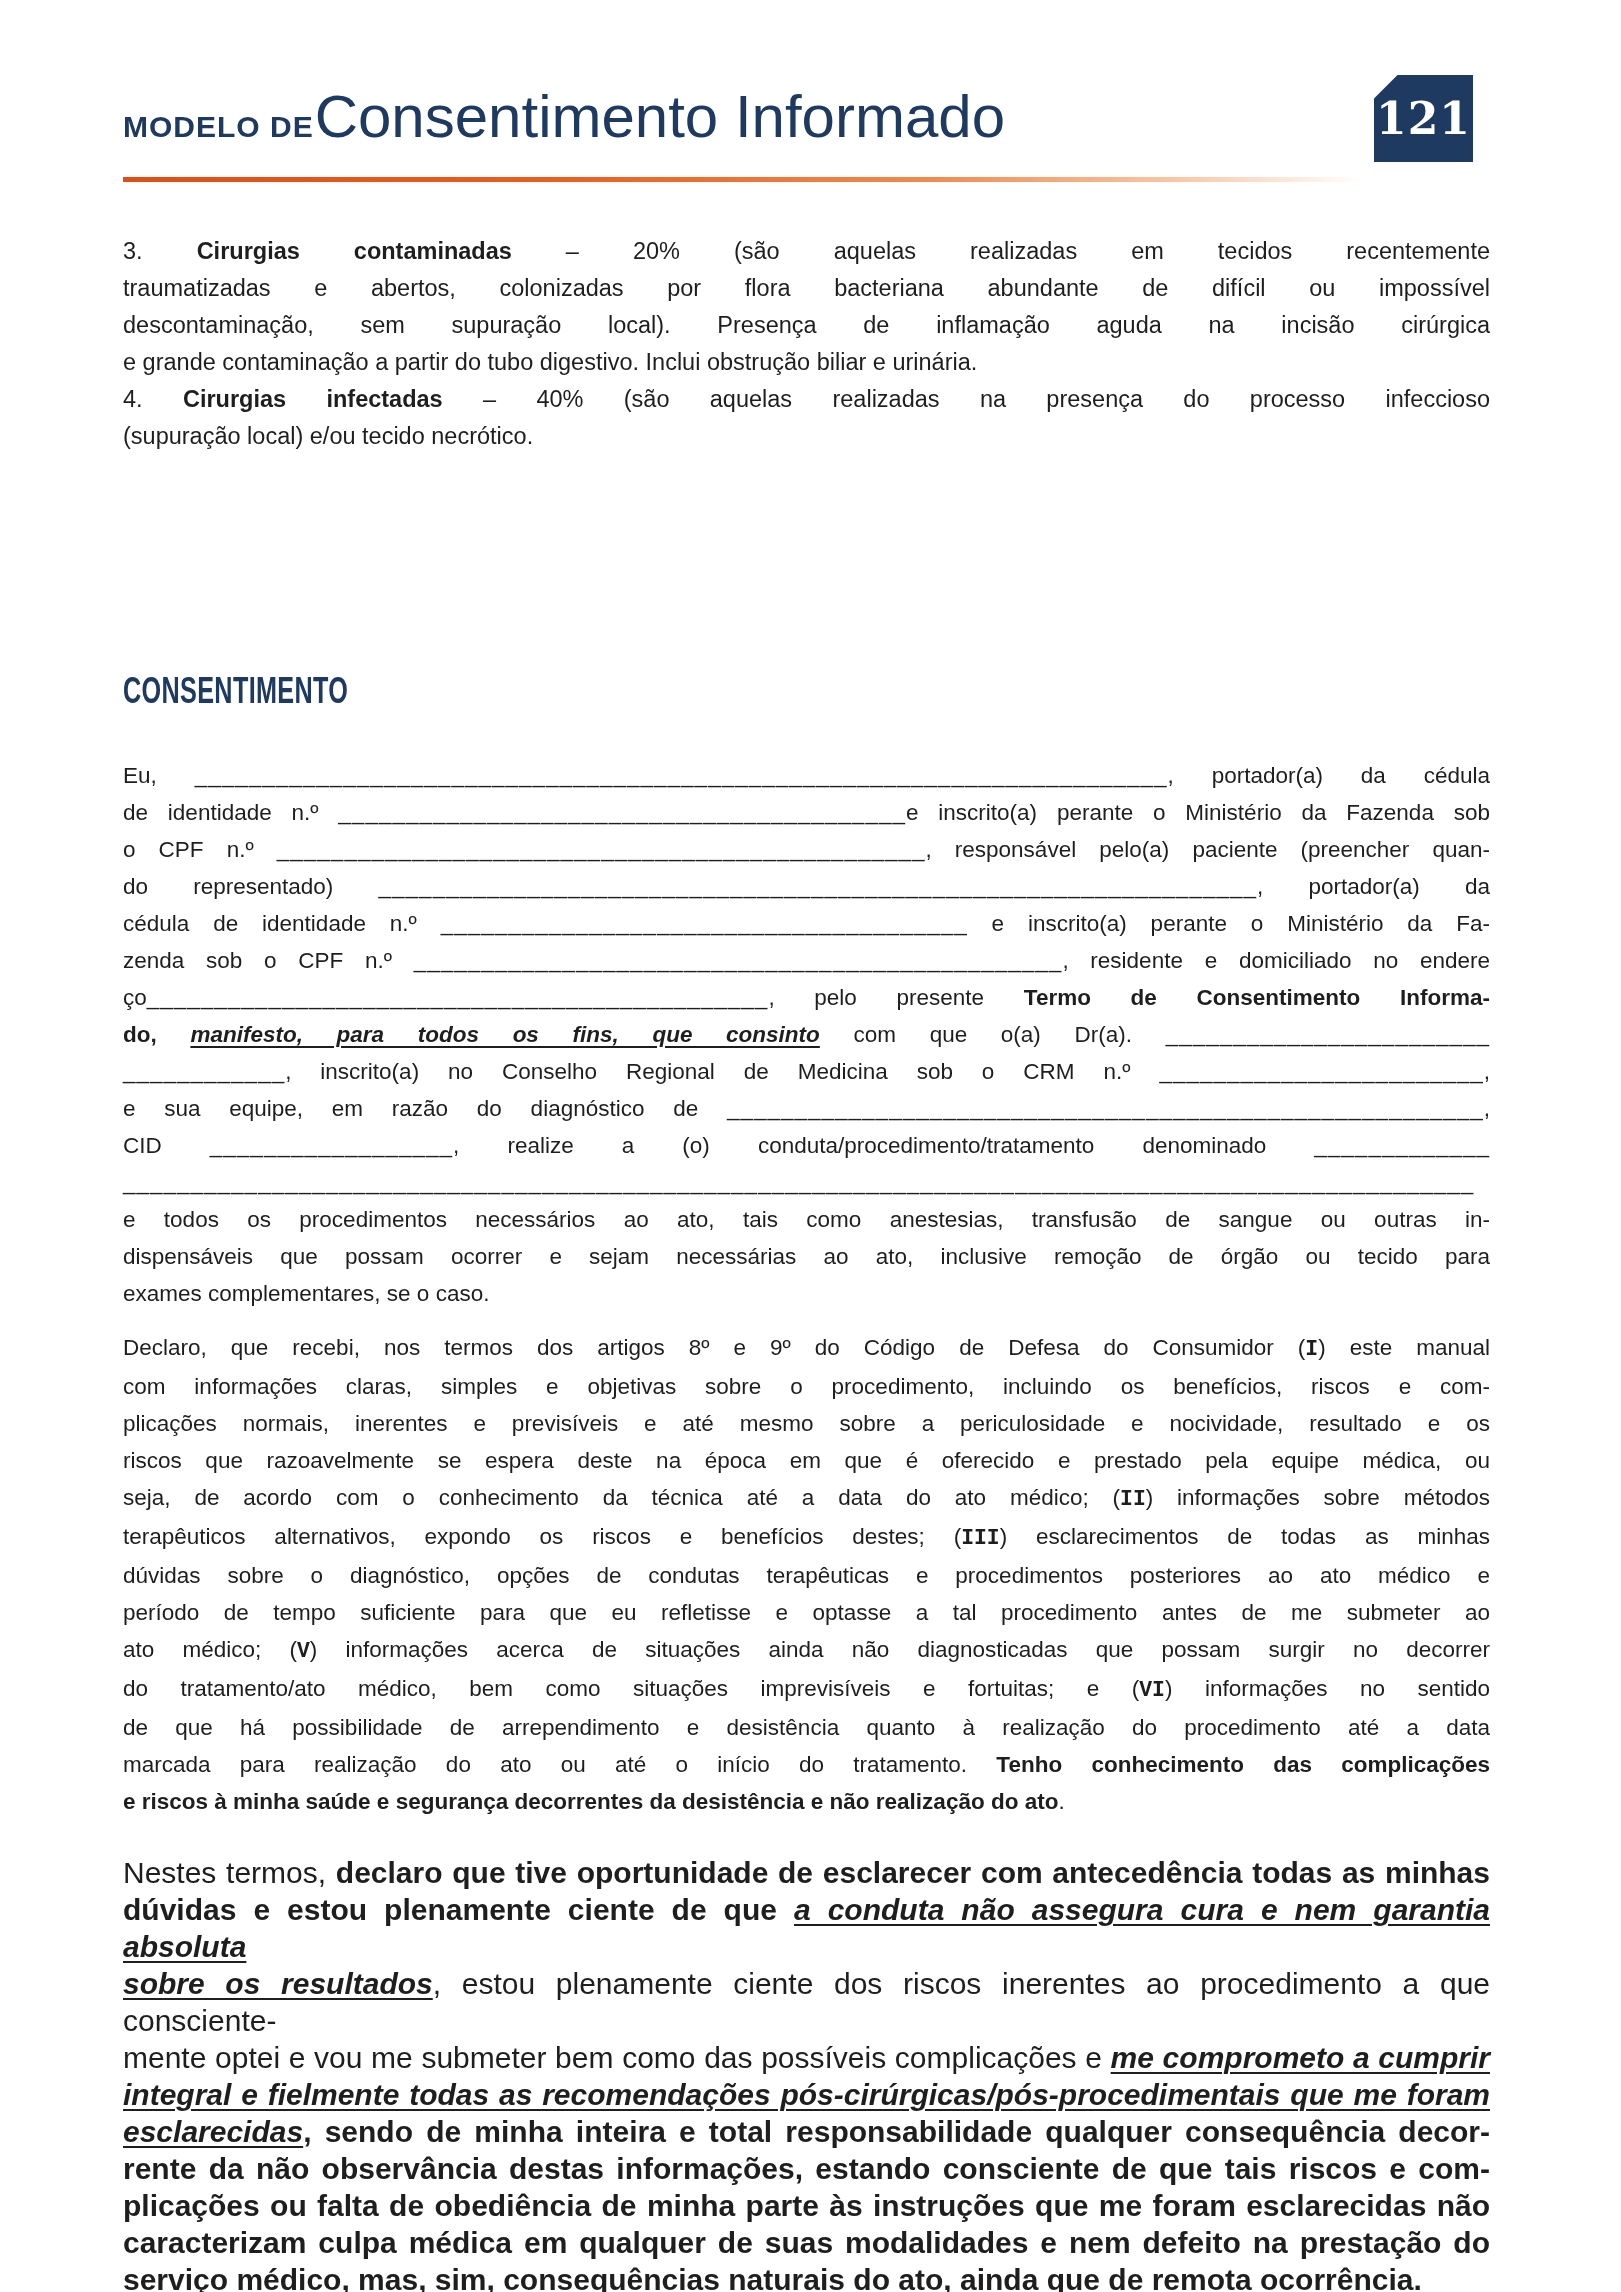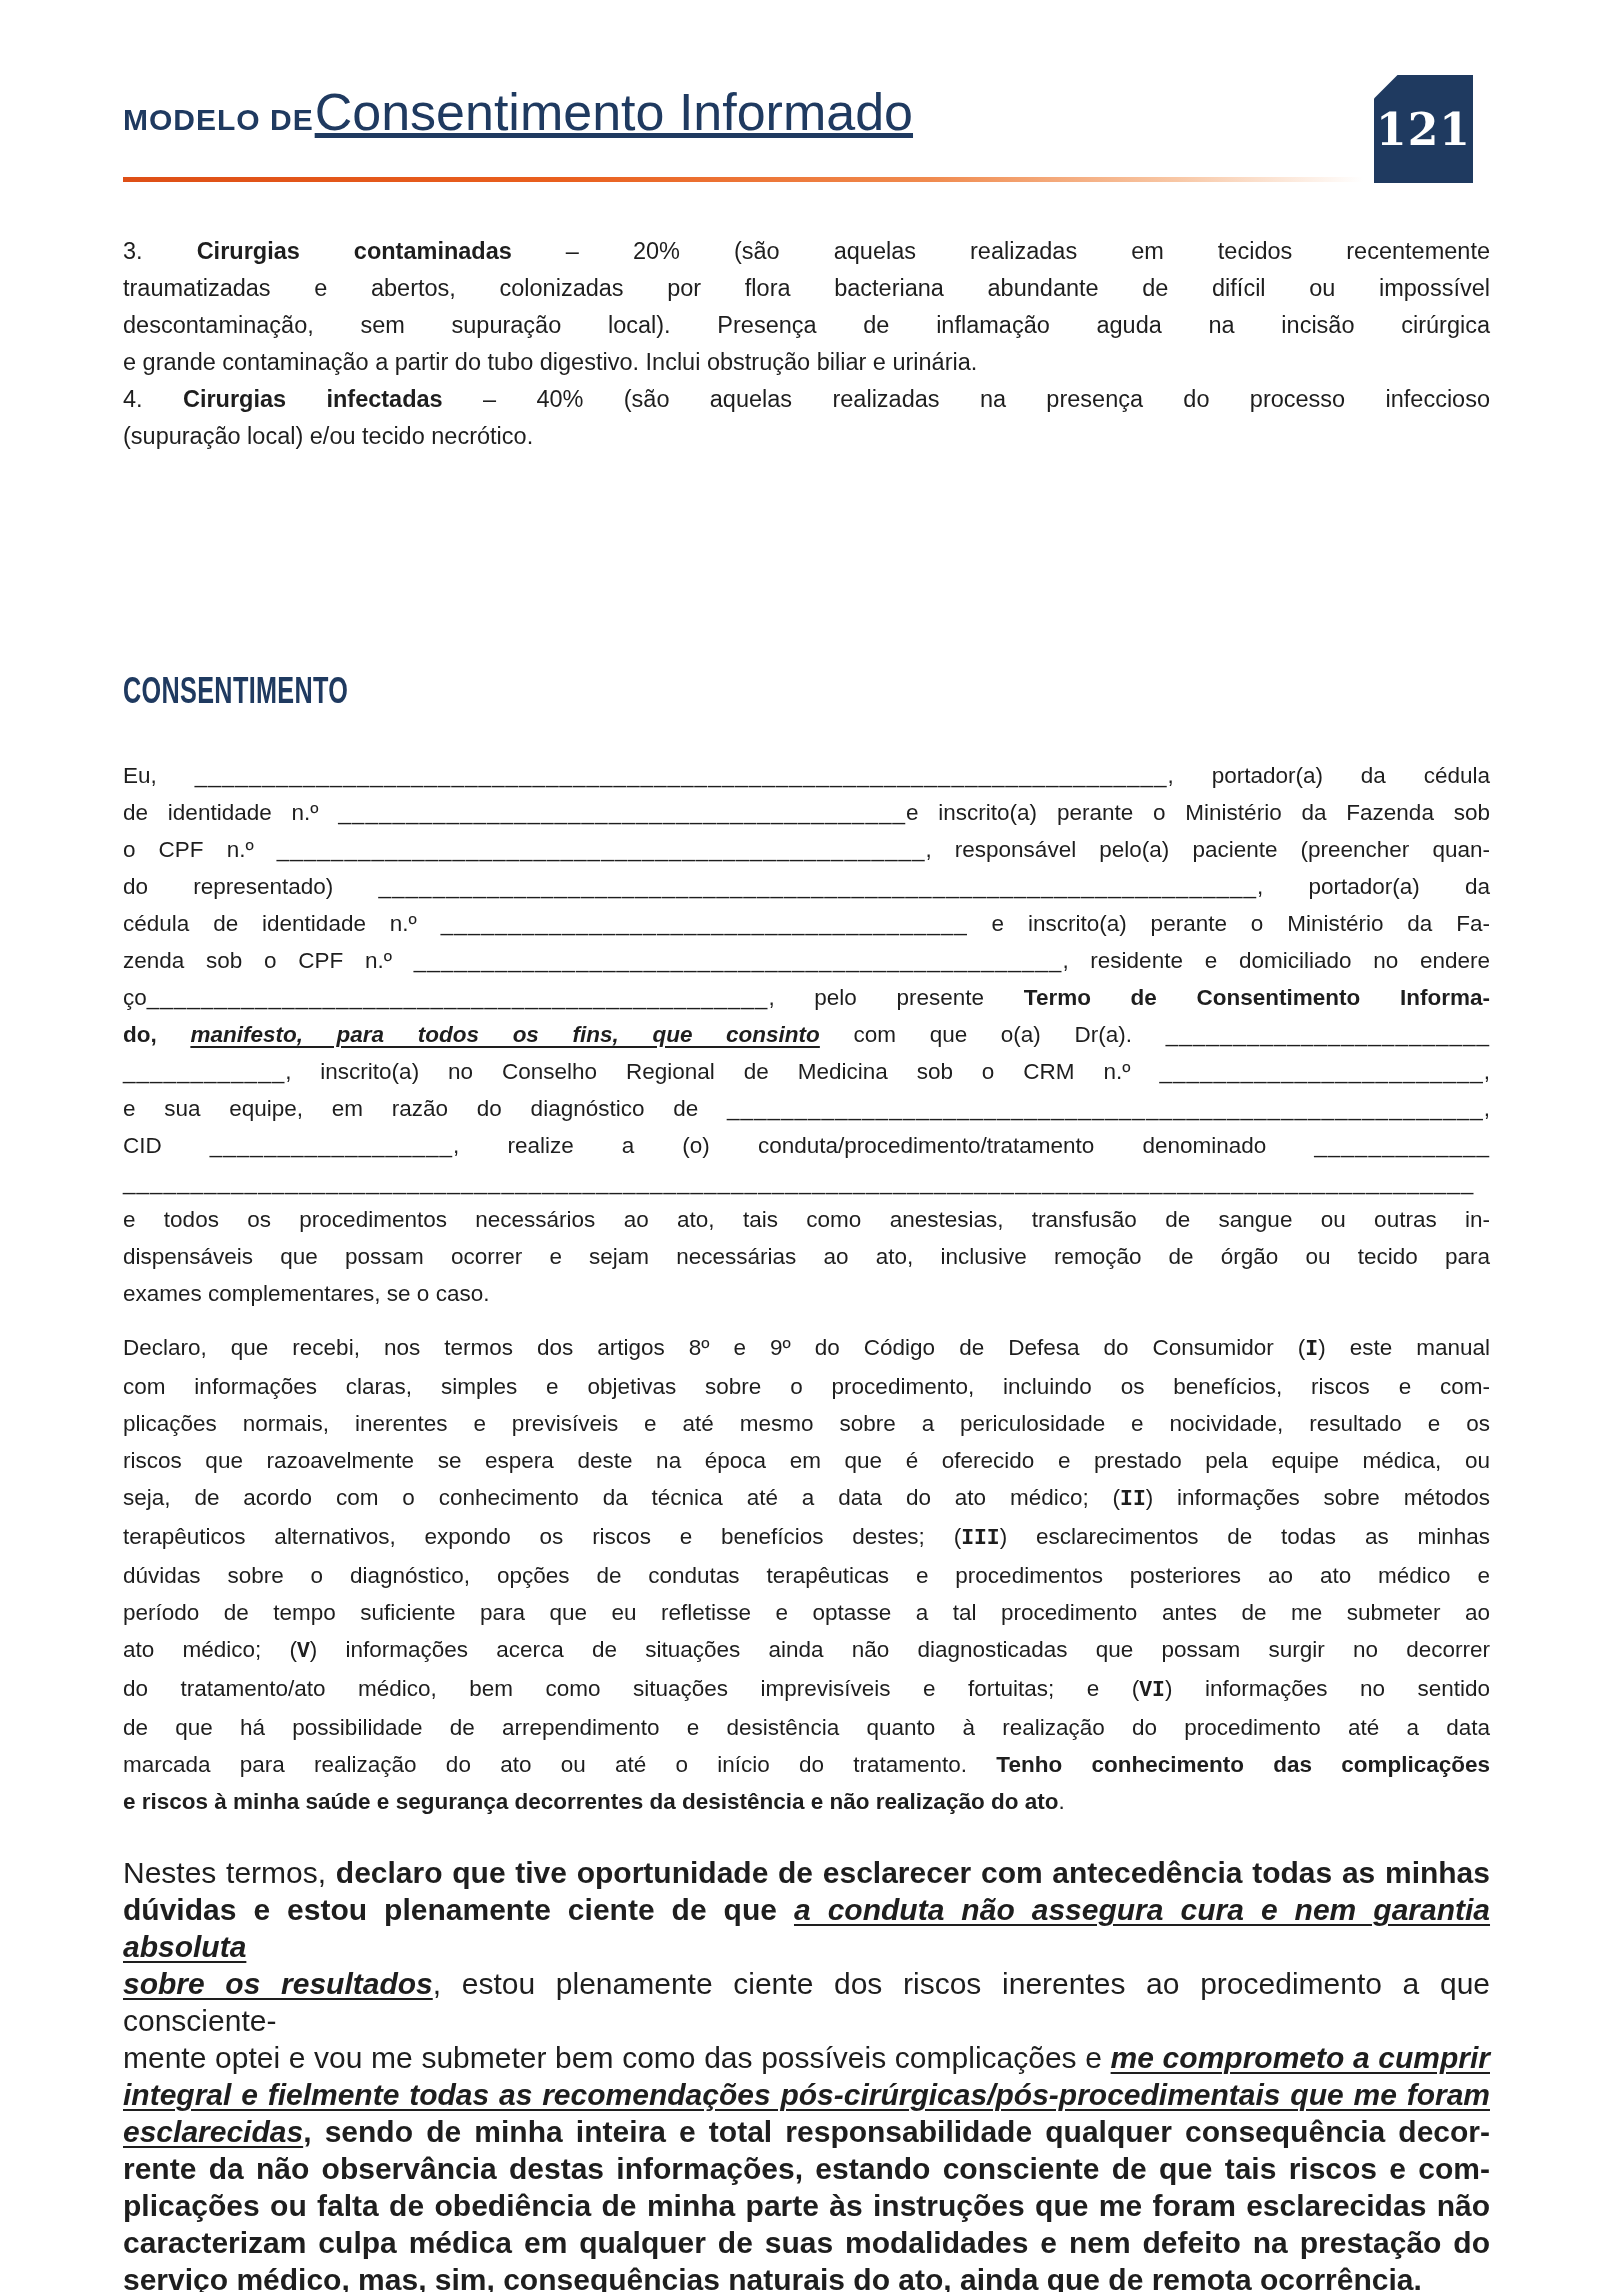--- a/index.html
+++ b/index.html
@@ -19,30 +19,30 @@
   .title-row{
     position:absolute;left:123px;top:82px;
     display:flex;align-items:baseline;gap:1px;
     color:var(--navy);
     white-space:nowrap;
   }
   .kicker{
     font-size:30px;font-weight:700;letter-spacing:1px;
   }
   .big-title{
-    font-size:52px;font-weight:400;letter-spacing:0px;text-decoration:underline;
+    font-size:60px;font-weight:400;letter-spacing:0px;
   }
   .header-rule{
     position:absolute;left:123px;top:177px;
     width:1240px;height:4.9px;
     background:linear-gradient(to right,#de4f16 0%,#e95f1e 35%,#f08a4e 65%,#f8c7a5 85%,#ffffff 100%);
   }
   .pagebox{
     position:absolute;left:1374px;top:75px;
-    width:99px;height:108px;
+    width:99px;height:87px;
     background:var(--navy);
     clip-path:polygon(23.5px 0,100% 0,100% 100%,0 100%,0 23.5px);
     display:flex;align-items:center;justify-content:center;
   }
   .pagebox span{
     font-family:"DejaVu Serif",serif;
     font-weight:700;font-size:44px;color:#ffffff;
     letter-spacing:1px;
   }
   

